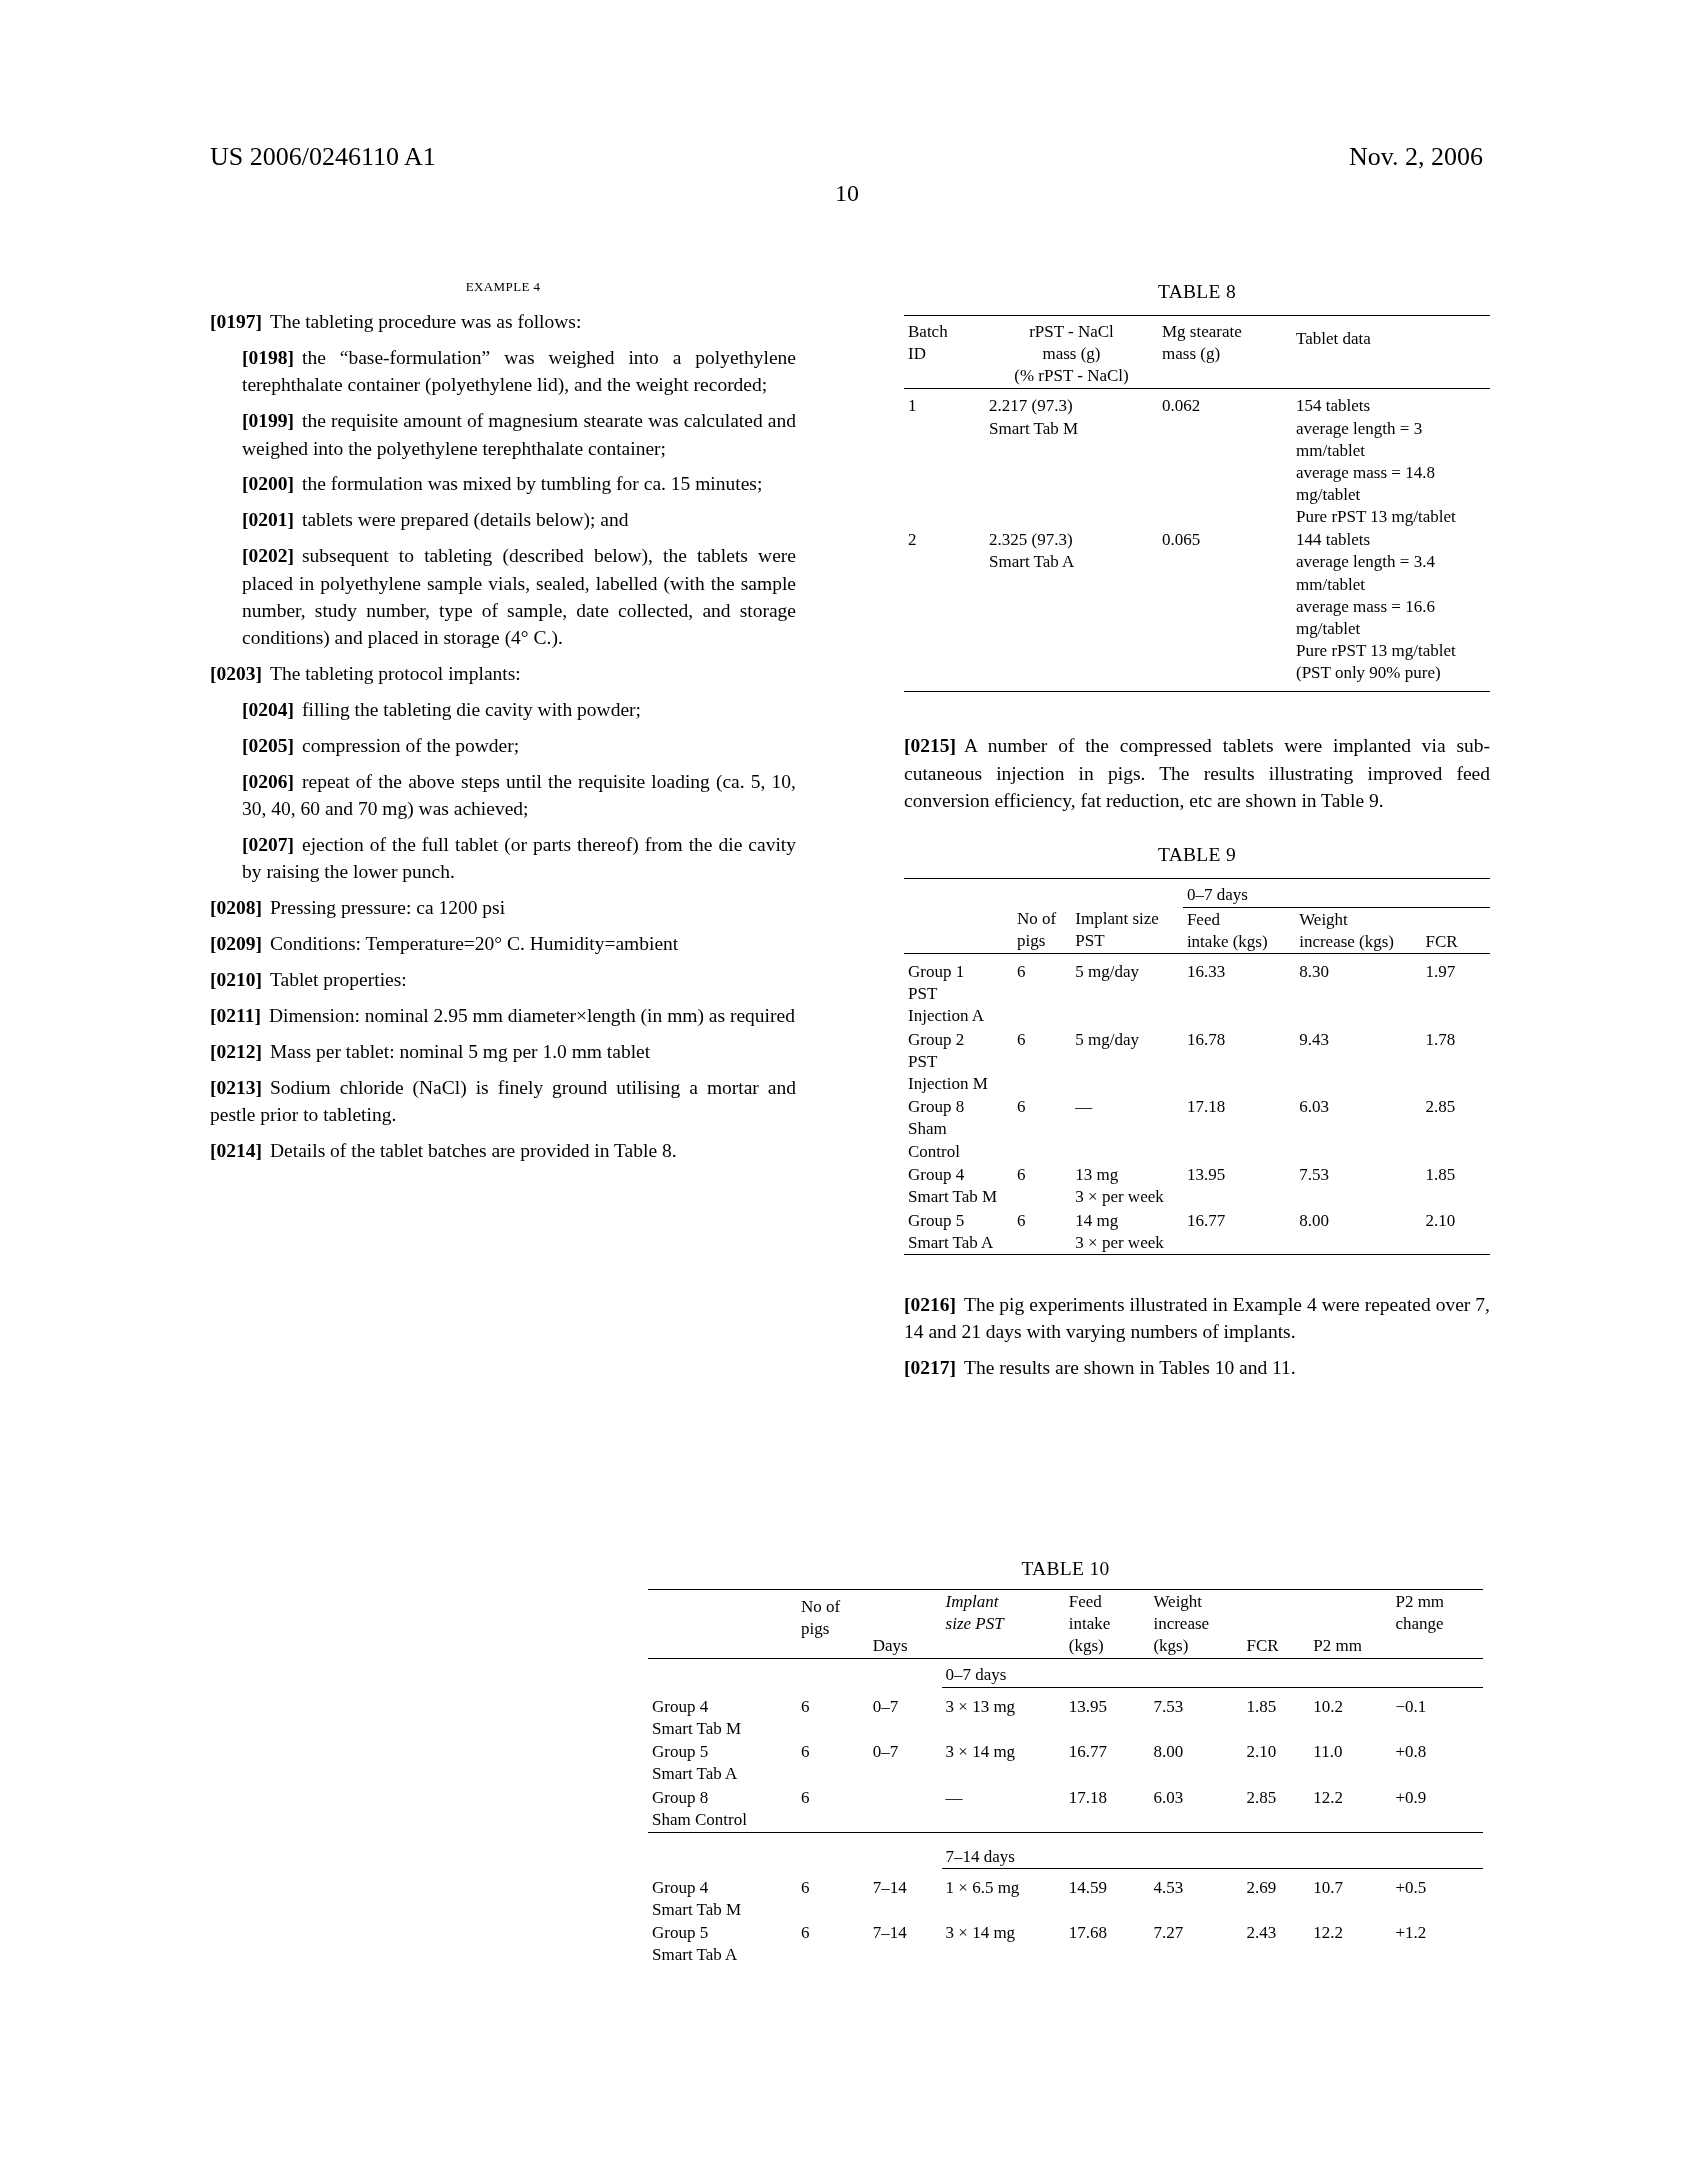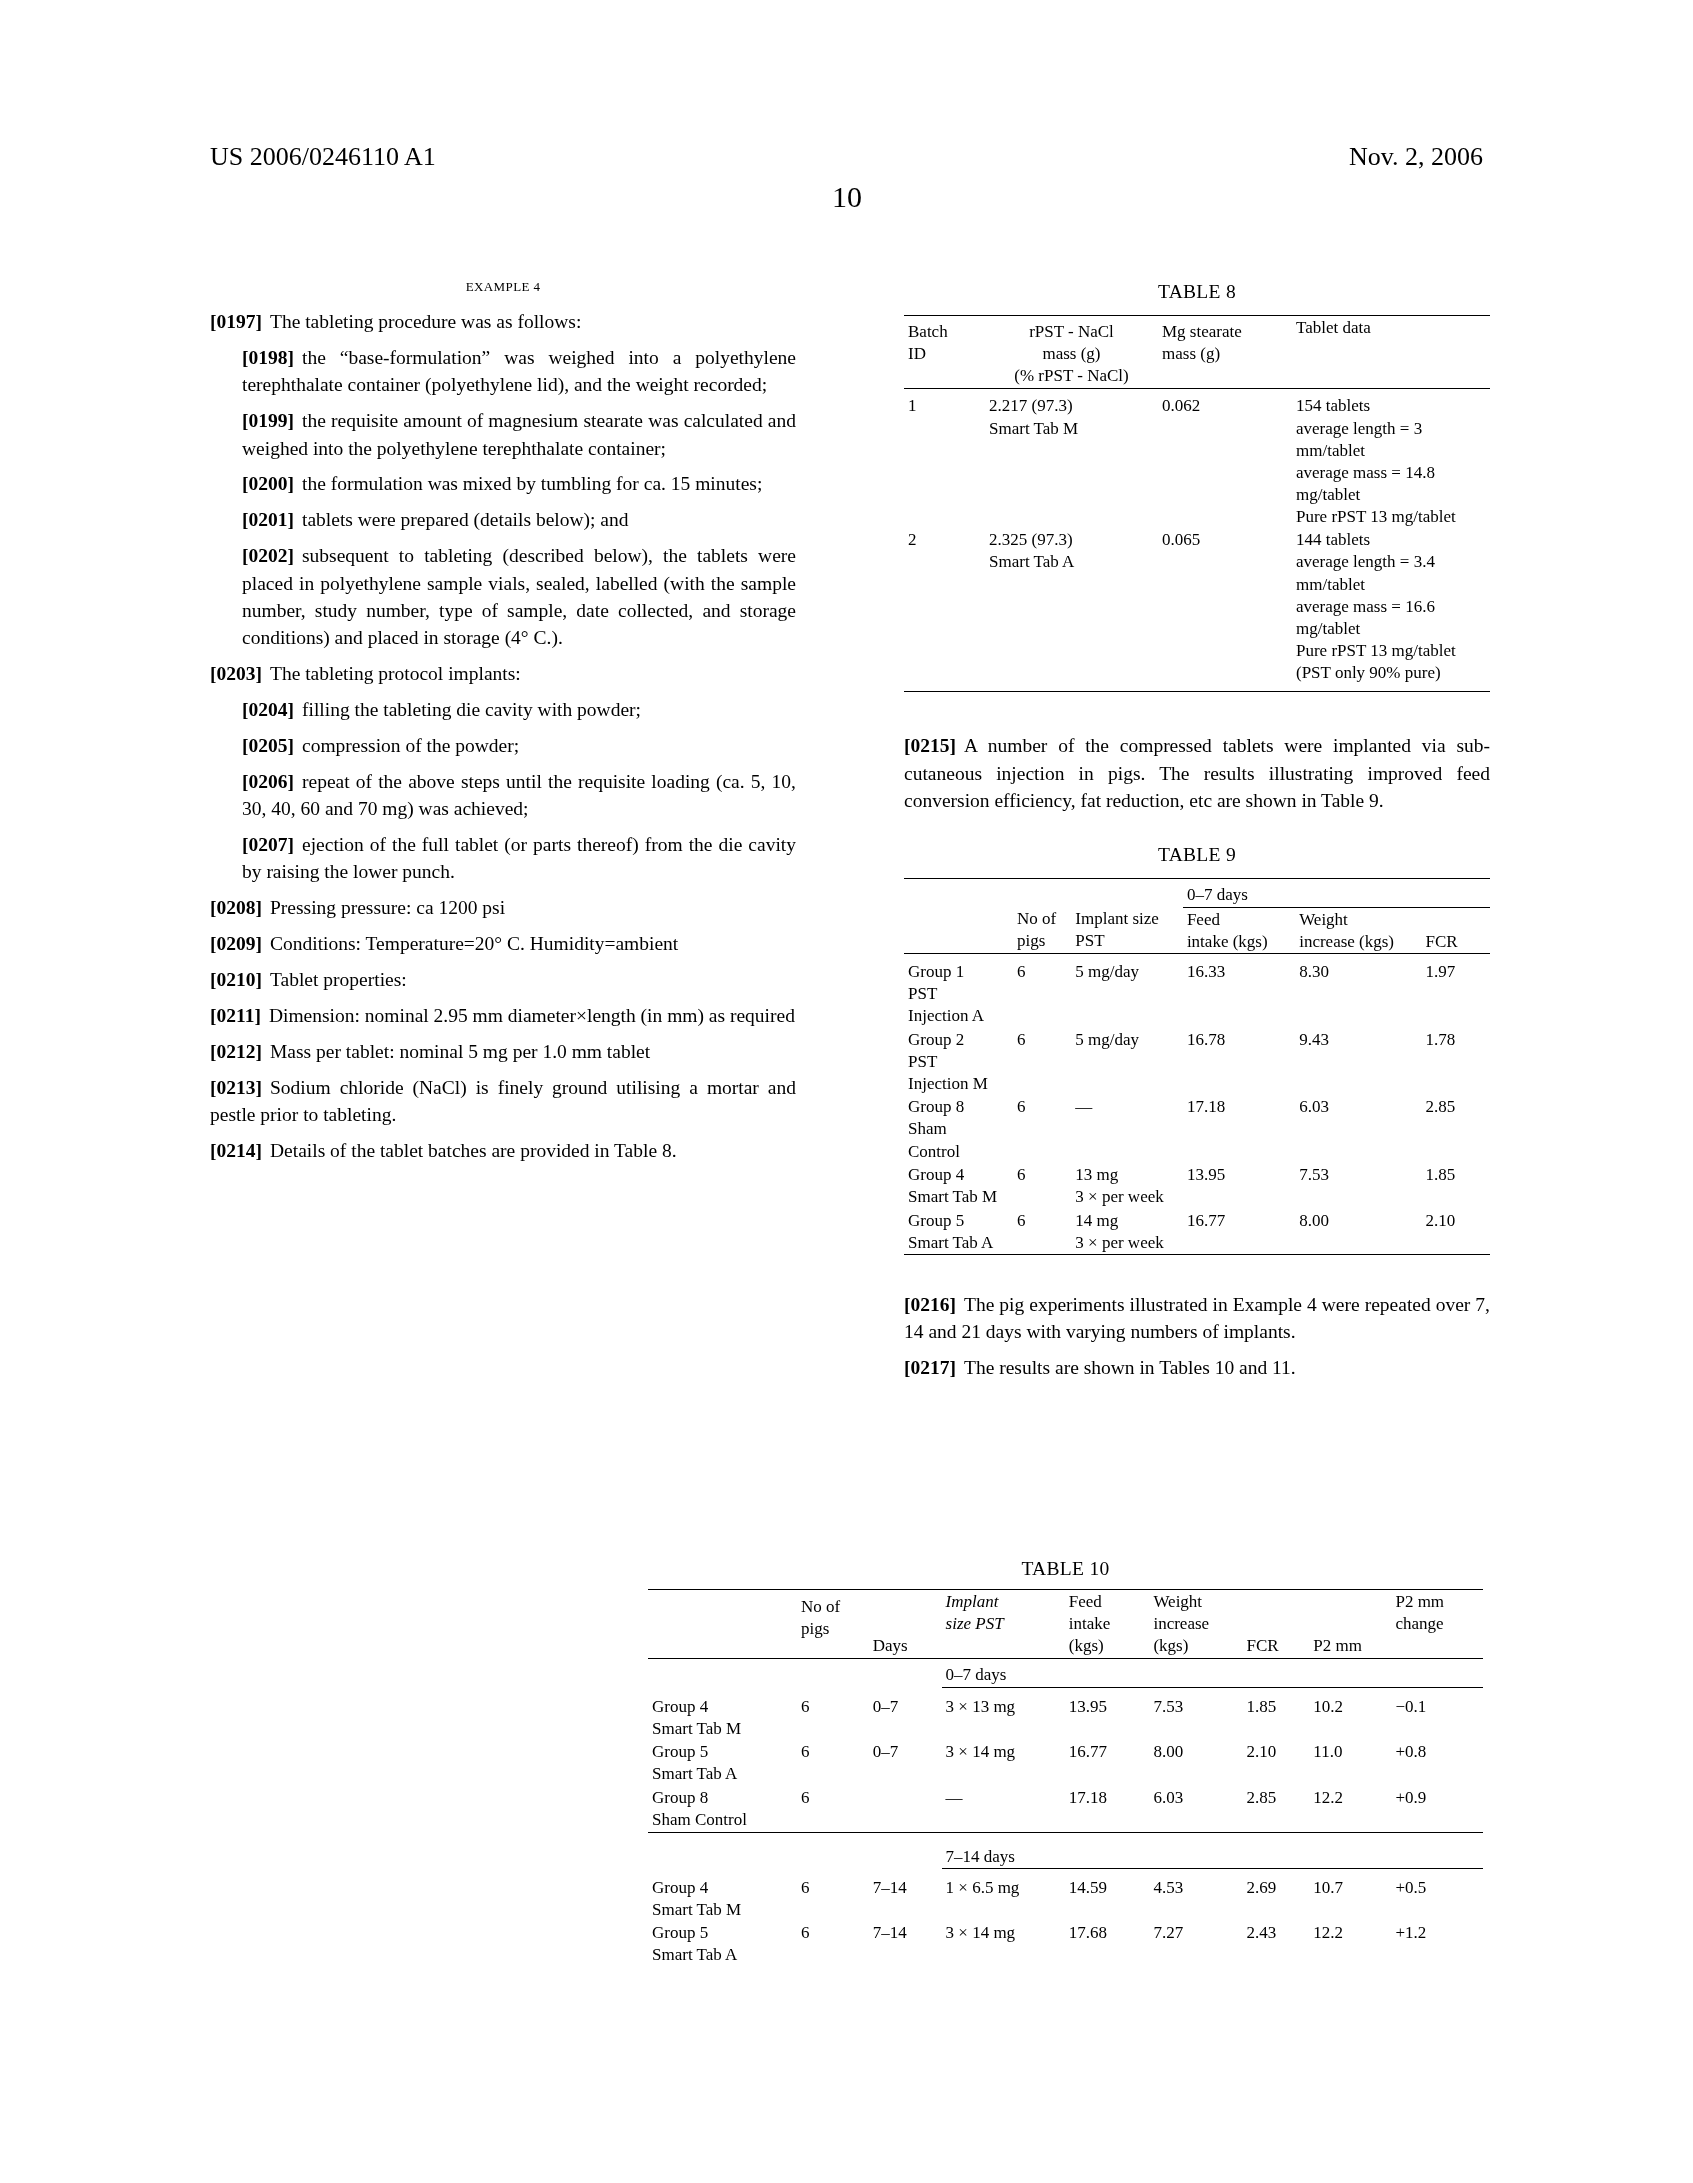--- a/index.html
+++ b/index.html
@@ -29,21 +29,21 @@
     justify-content: space-between;
     align-items: baseline;
     font-size: 26px;
   }
   .pageno {
     position: absolute;
     top: 180px;
     left: 0;
     width: 1694px;
     text-align: center;
-    font-size: 30px;
+    font-size: 24px;
   }
   .col {
     position: absolute;
     top: 278px;
     width: 586px;
     font-size: 19.5px;
     line-height: 1.40;
     text-align: justify;
   }
   .col-left { left: 210px; }
@@ -160,21 +160,21 @@
           </td>
           <td class="hdrcell ctr" style="width:165px;padding-top:5.3px;text-align:center;">
             <div>rPST - NaCl</div>
             <div>mass (g)</div>
             <div>(% rPST - NaCl)</div>
           </td>
           <td class="hdrcell ctr" style="width:126px;padding-top:5.3px;">
             <div>Mg stearate</div>
             <div>mass (g)</div>
           </td>
-          <td class="hdrcell" style="padding-top:1px;">Tablet data</td>
+          <td class="hdrcell" style="padding-top:12px;">Tablet data</td>
         </tr>
         <tr class="rule-top">
           <td class="ctr pad-top">1</td>
           <td class="ctr pad-top">
             <div>2.217 (97.3)</div>
             <div>Smart Tab M</div>
           </td>
           <td class="ctr pad-top">0.062</td>
           <td class="pad-top">
             <div>154 tablets</div>

